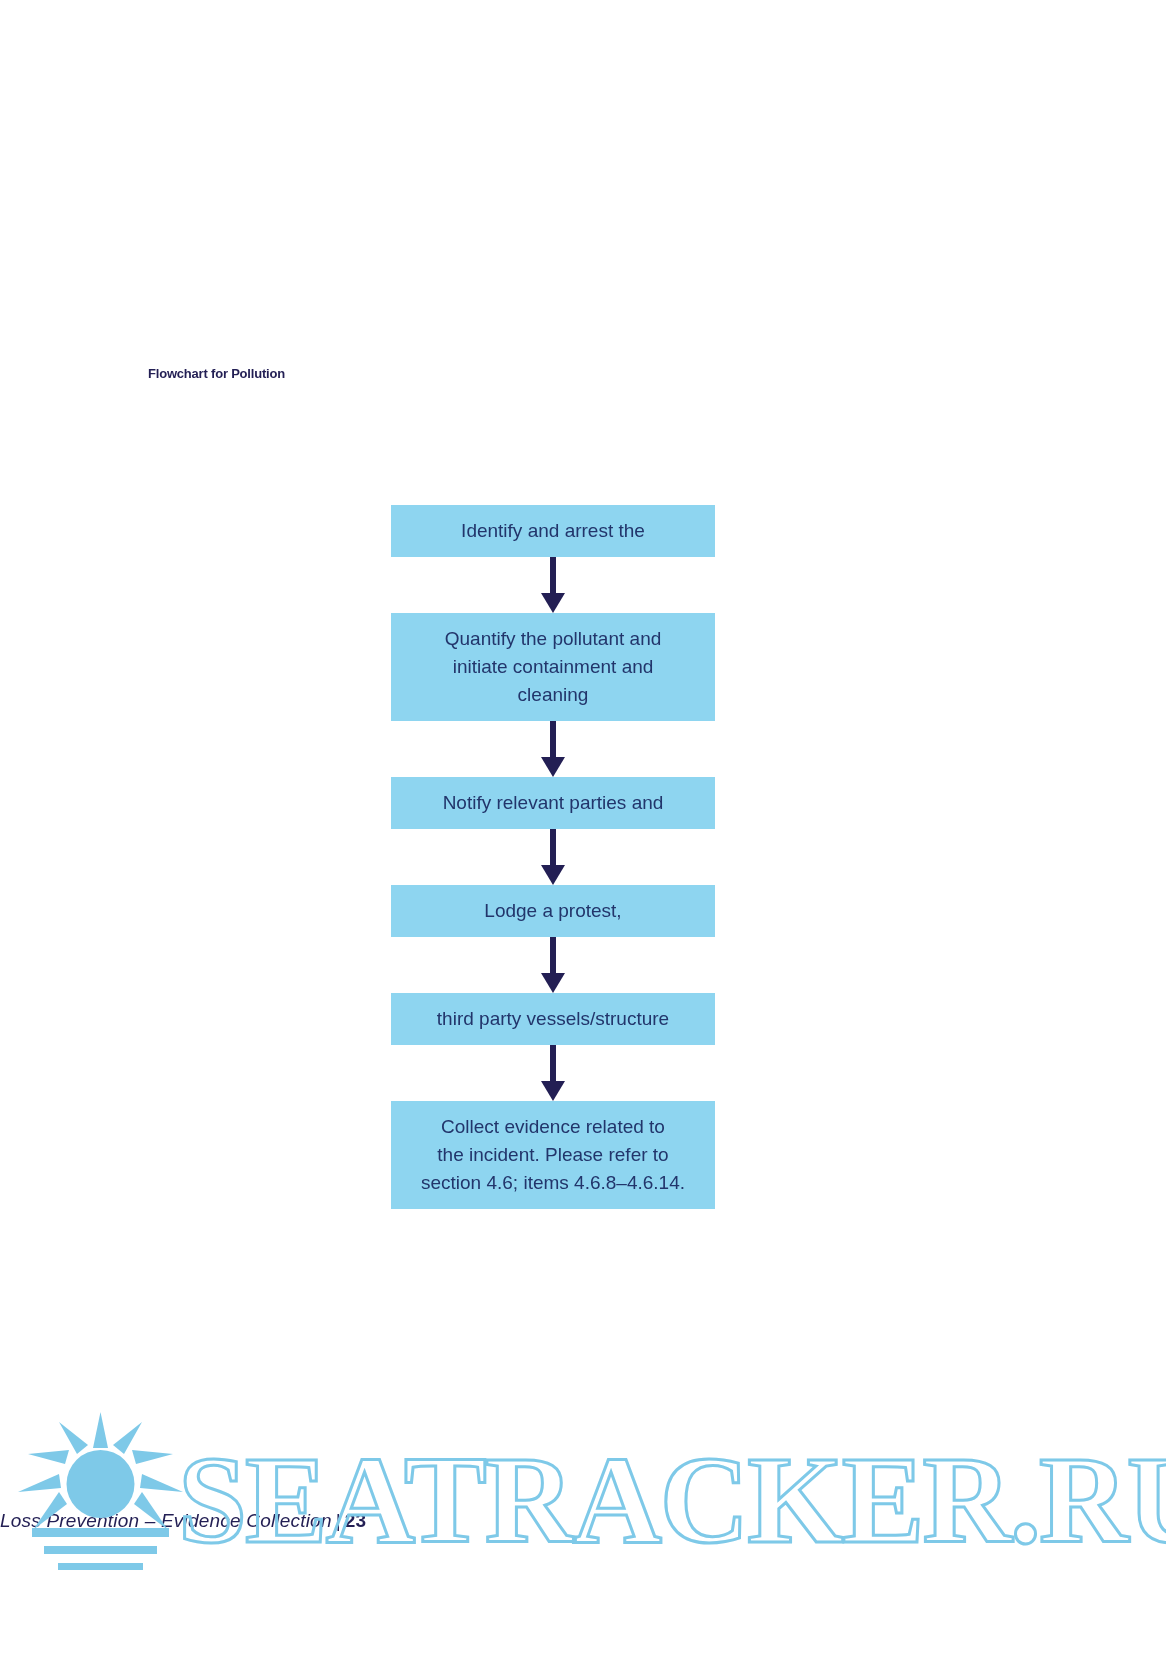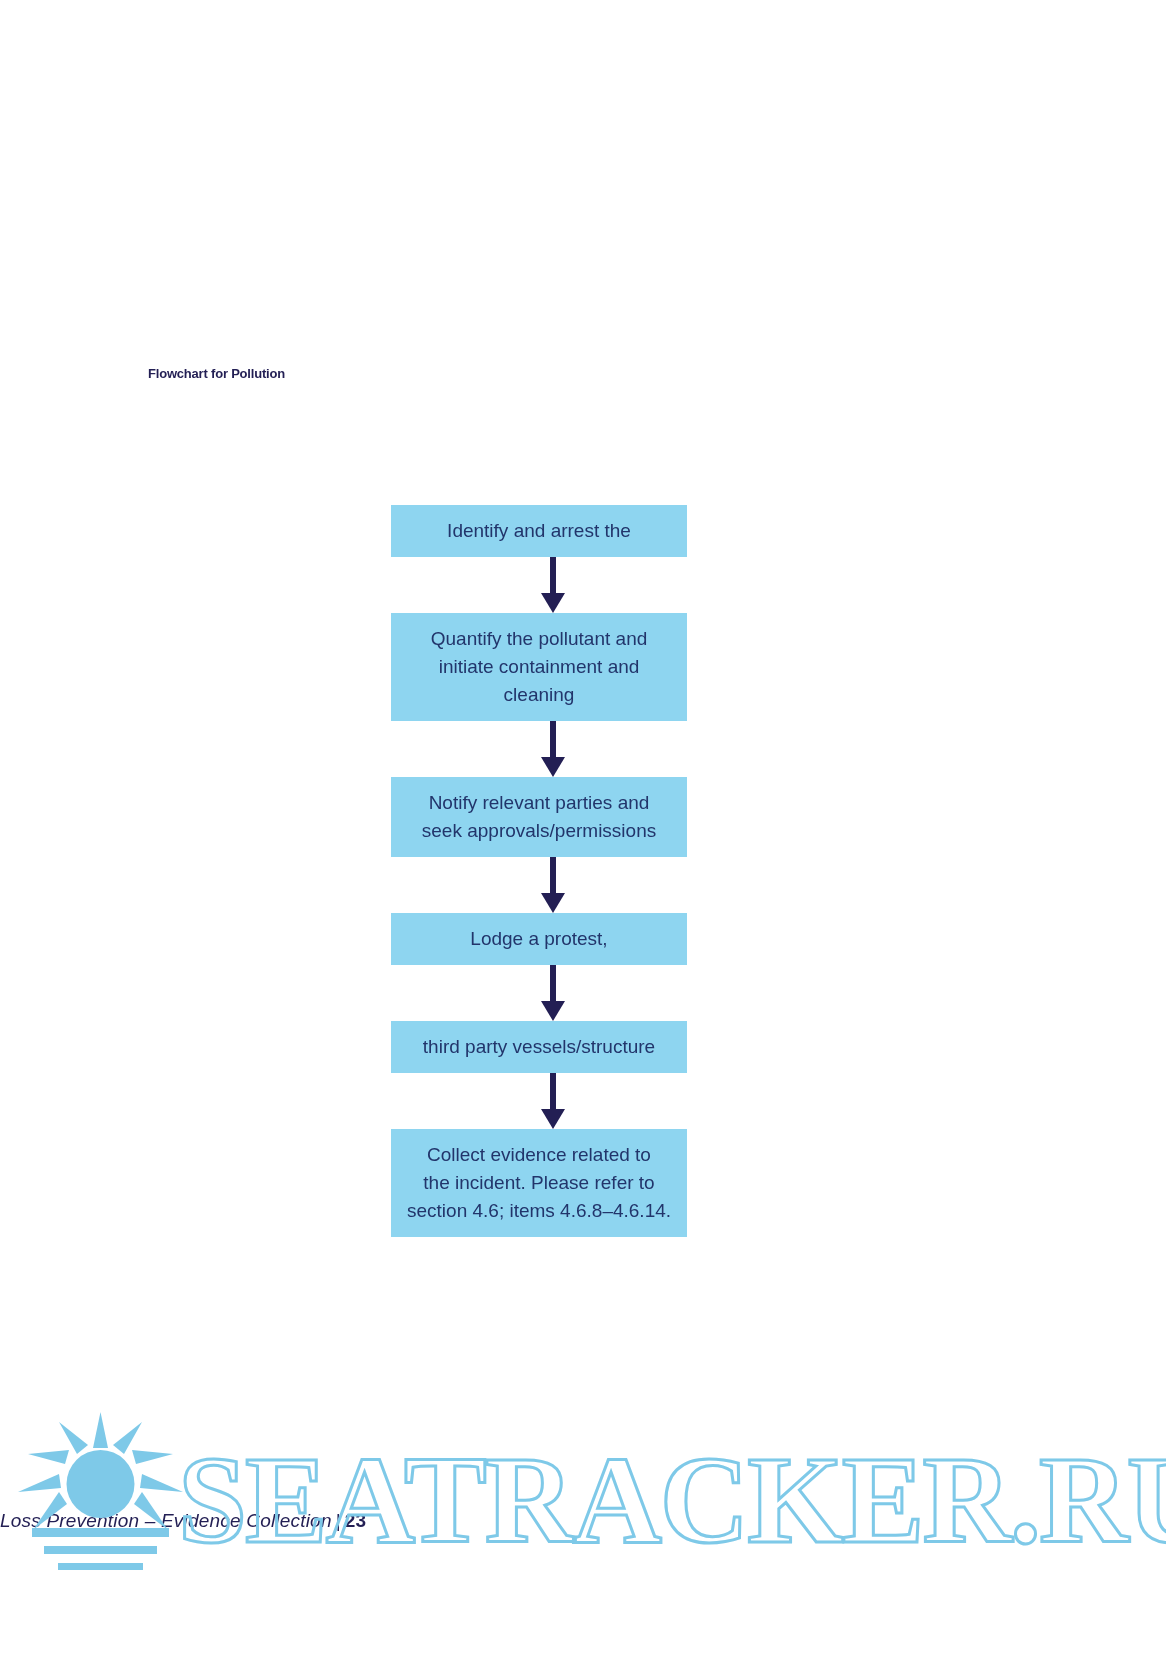--- a/index.html
+++ b/index.html
@@ -33,23 +33,23 @@
     left: 391px;
     top: 505px;
     width: 324px;
   }
   .node {
     background: #8ed5f0;
     color: #22356b;
     text-align: center;
     font-size: 19px;
     line-height: 28px;
-    padding: 12px 16px;
+    padding: 12px 28px;
     box-sizing: border-box;
-    width: 296px;
+    width: 324px;
   }
   .node .line {
     display: block;
     white-space: nowrap;
   }
   .connector {
     width: 324px;
     height: 56px;
     position: relative;
   }
@@ -148,21 +148,20 @@
     <span class="line">cleaning</span>
   </div>
 
   <div class="connector">
     <div class="stem"></div>
     <div class="head"></div>
   </div>
 
   <div class="node">
     <span class="line">Notify relevant parties and</span>
-    <span class="line">seek approvals/permissions</span>
   </div>
 
   <div class="connector">
     <div class="stem"></div>
     <div class="head"></div>
   </div>
 
   <div class="node">
     <span class="line">Lodge a protest,</span>
   </div>

